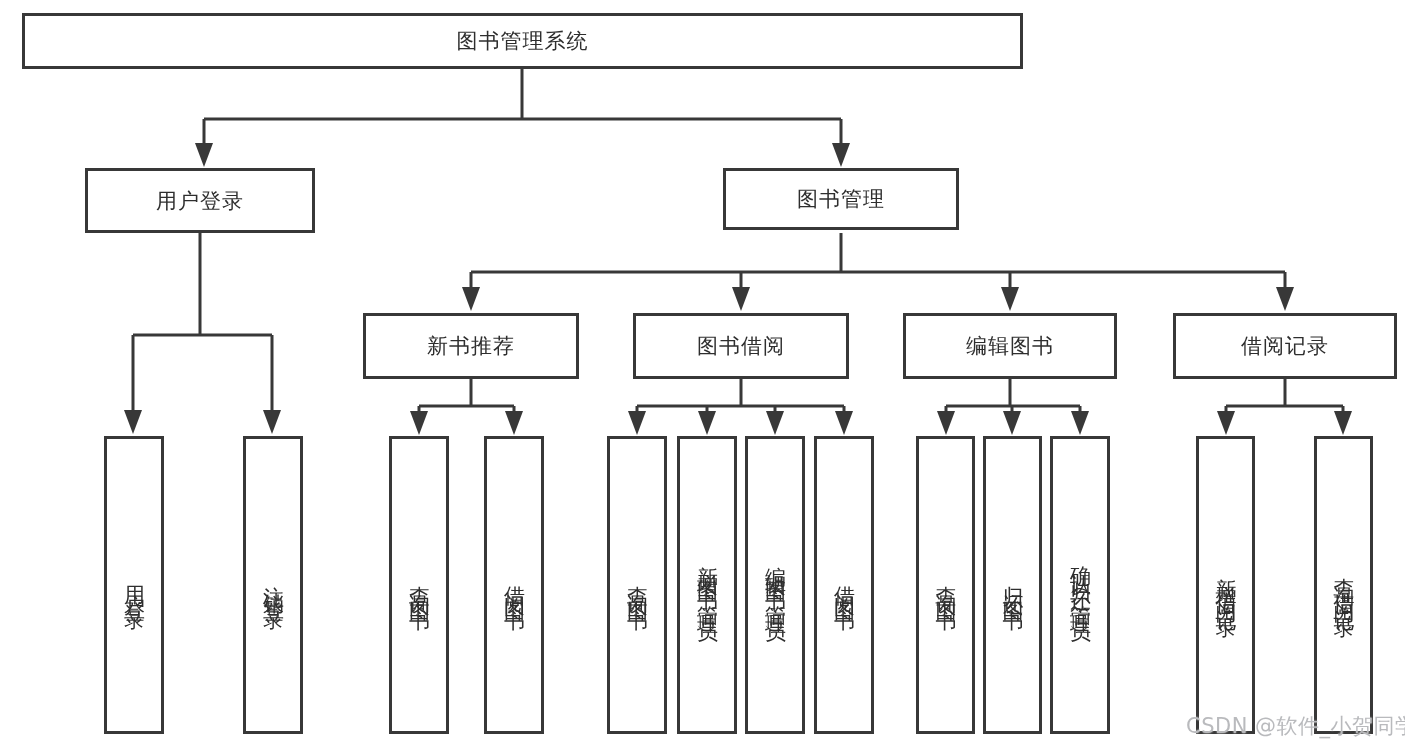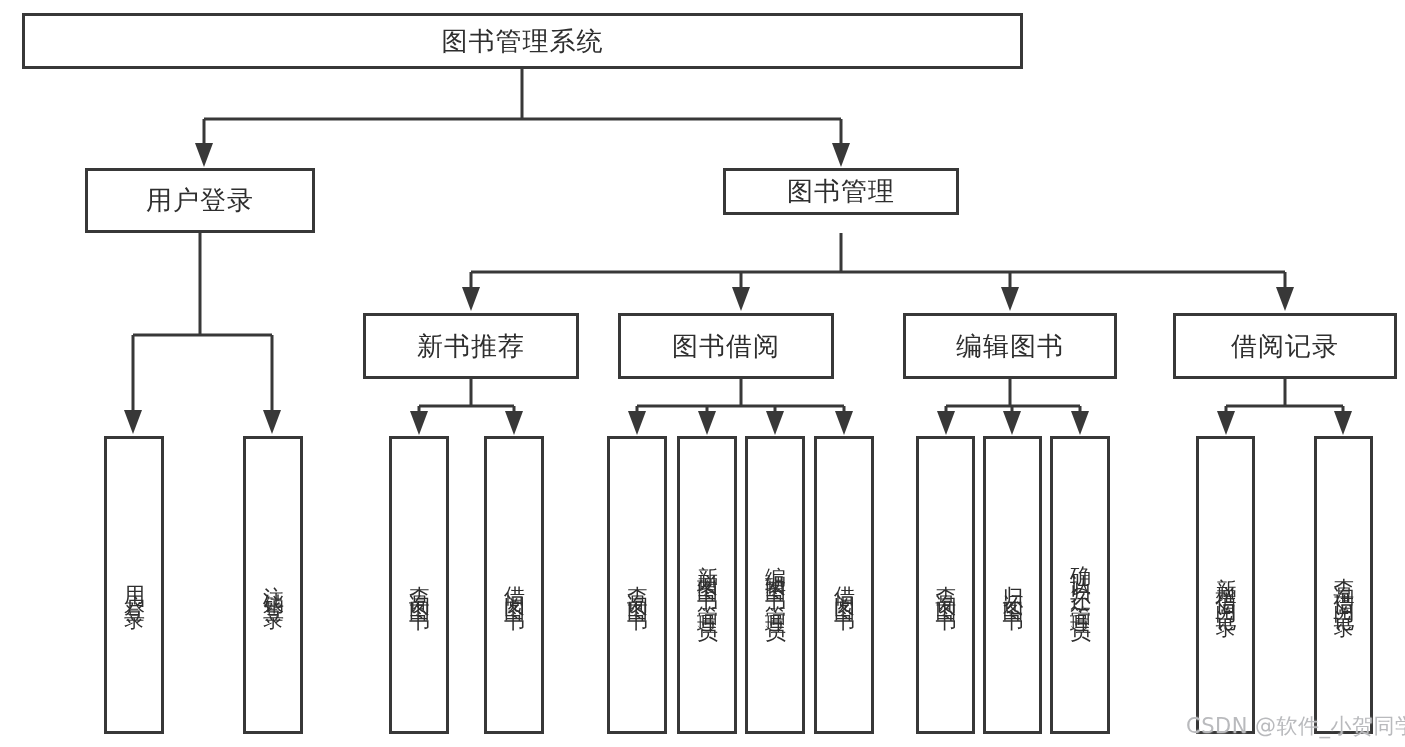--- a/index.html
+++ b/index.html
@@ -29,21 +29,21 @@
     background: #ffffff;
     border: 3px solid #383838;
     color: #2e2e2e;
     display: flex;
     align-items: center;
     justify-content: center;
     z-index: 2;
     text-align: center;
   }
   .hbox {
-    font-size: 26px;
+    font-size: 21px;
     letter-spacing: 1px;
     white-space: nowrap;
   }
   .vbox {
     writing-mode: vertical-rl;
     text-orientation: mixed;
     font-size: 21px;
     letter-spacing: 8px;
     line-height: 1;
   }
@@ -117,24 +117,24 @@
       <polygon points="1003,411 1021,411 1012,435"></polygon>
       <polygon points="1071,411 1089,411 1080,435"></polygon>
       <polygon points="1217,411 1235,411 1226,435"></polygon>
       <polygon points="1334,411 1352,411 1343,435"></polygon>
     </g>
   </svg>
 
   <div class="node hbox" style="left:22px; top:13px; width:1001px; height:56px;">图书管理系统</div>
 
   <div class="node hbox" style="left:85px; top:168px; width:230px; height:65px;">用户登录</div>
-  <div class="node hbox" style="left:723px; top:168px; width:236px; height:47px;">图书管理</div>
+  <div class="node hbox" style="left:723px; top:168px; width:236px; height:62px;">图书管理</div>
 
   <div class="node hbox" style="left:363px; top:313px; width:216px; height:66px;font-family:Liberation Mono, monospace;">新书推荐</div>
-  <div class="node hbox" style="left:618px; top:313px; width:216px; height:66px;">图书借阅</div>
+  <div class="node hbox" style="left:633px; top:313px; width:216px; height:66px;">图书借阅</div>
   <div class="node hbox" style="left:903px; top:313px; width:214px; height:66px;">编辑图书</div>
   <div class="node hbox" style="left:1173px; top:313px; width:224px; height:66px;">借阅记录</div>
 
   <div class="node vbox" style="left:104px; top:436px; width:60px; height:298px;">用户登录</div>
   <div class="node vbox" style="left:243px; top:436px; width:60px; height:298px;">注销登录</div>
 
   <div class="node vbox" style="left:389px; top:436px; width:60px; height:298px;">查询图书</div>
   <div class="node vbox" style="left:484px; top:436px; width:60px; height:298px;">借阅图书</div>
 
   <div class="node vbox" style="left:607px; top:436px; width:60px; height:298px;">查询图书</div>

